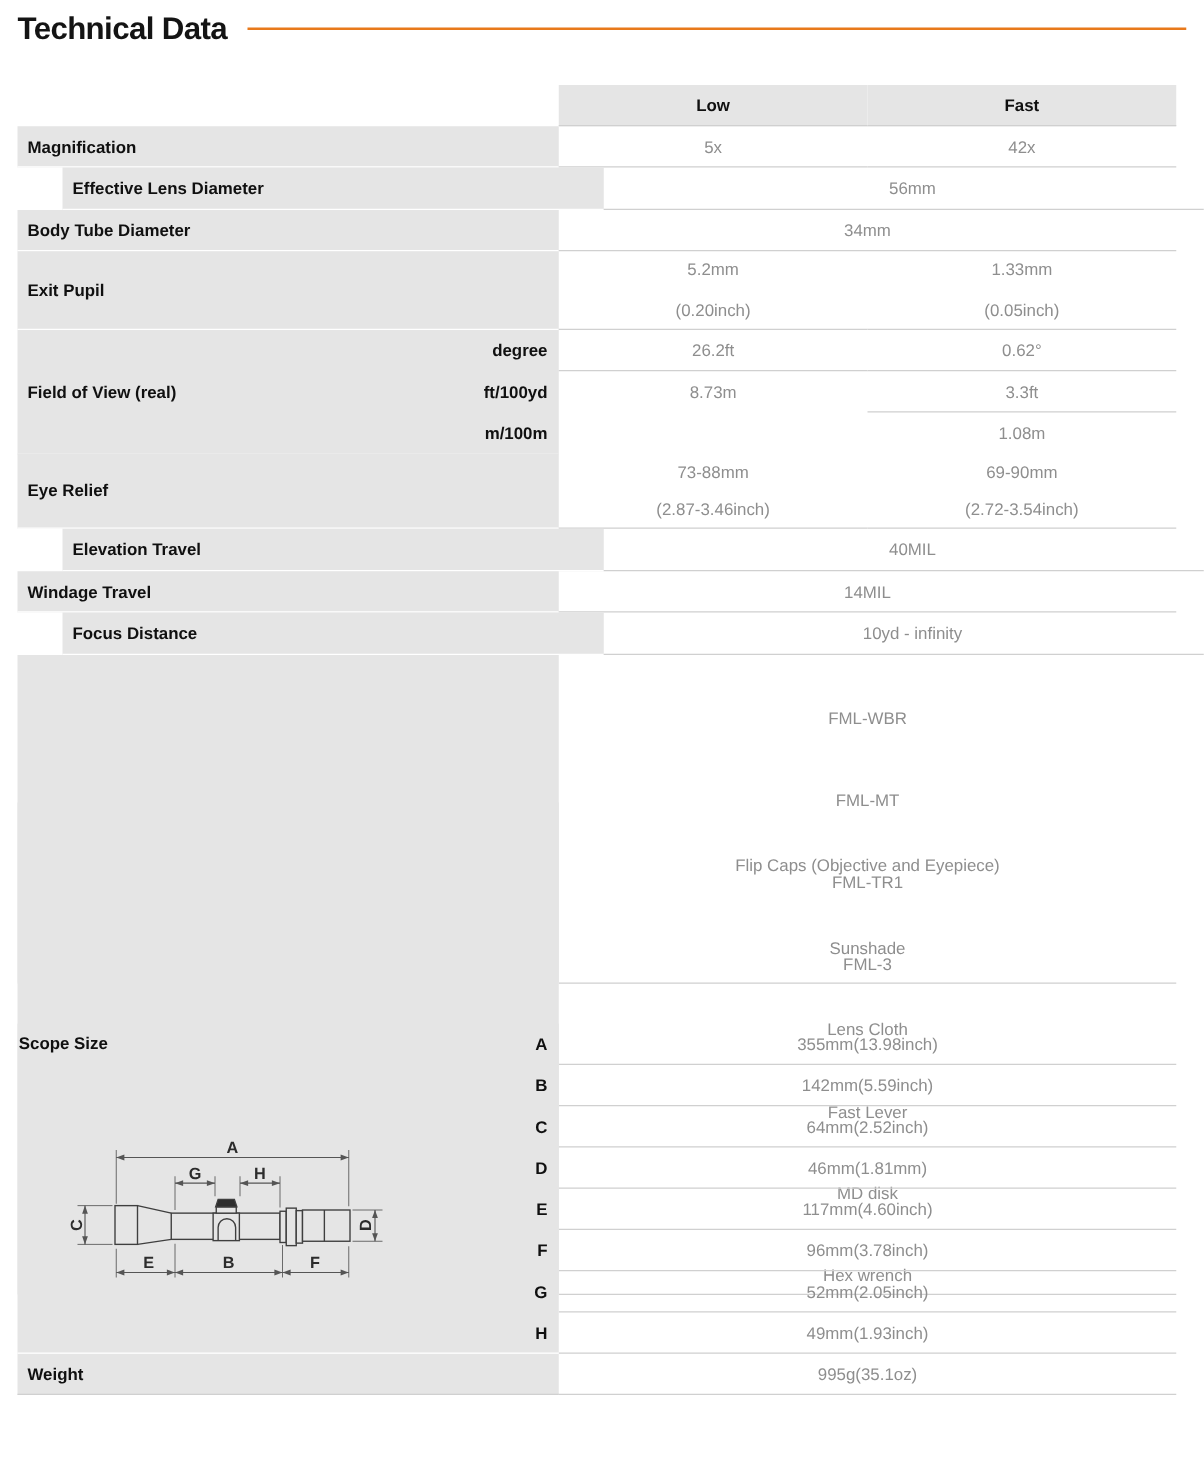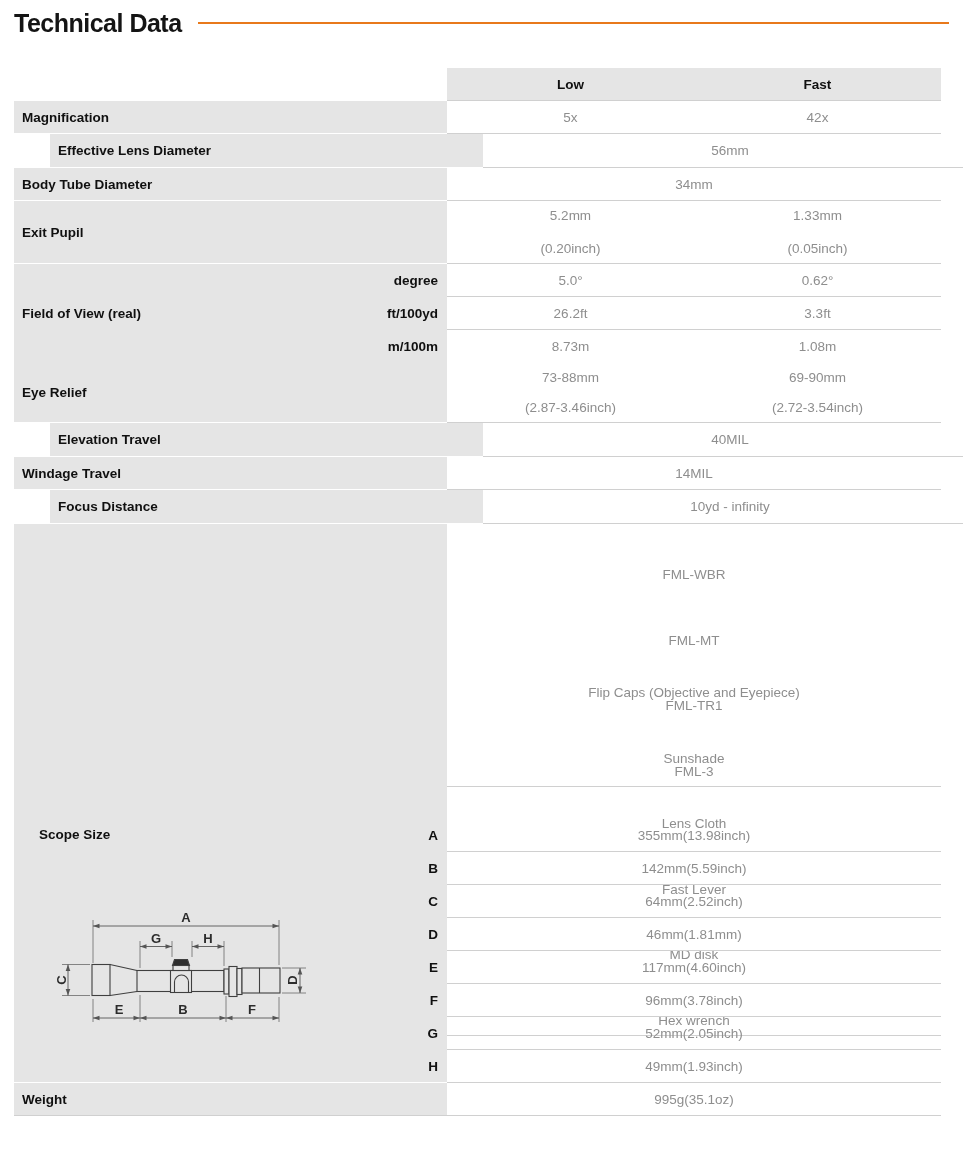--- a/index.html
+++ b/index.html
@@ -59,21 +59,21 @@
     height: 33px; display: flex; align-items: center; justify-content: center;
     border-bottom: 1px solid #d0d0d0;
   }
   .subcol .sub:last-child { border-bottom: none; }
   .subcol.all-borders .sub:last-child { border-bottom: 1px solid #d0d0d0; }
   .subcol { border-bottom: none; }
   .fov-vals.value-cell, .scope-vals.value-cell { border-bottom: none; }
 
   
   .scope-label-cell { position: relative; }
-  .scope-label-cell .main-label { position: absolute; top: 8px; left: 25px; }
+  .scope-label-cell .main-label { position: absolute; top: 8px; left: 1px; }
   .scope-label-cell .units-col { position: absolute; right: 0; top: 0; }
   .scope-diagram { position: absolute; left: 26px; top: 88px; }
 
   
   .weight-row .label-cell { border-bottom: 1px solid #d0d0d0; }
 </style>
 </head>
 <body>
 
 <div class="page">
@@ -122,21 +122,20 @@
     <div class="row h99">
       <div class="label-cell label-split">
         <span class="main-label">Field of View (real)</span>
         <span class="units-col">
           <span class="unit">degree</span>
           <span class="unit">ft/100yd</span>
           <span class="unit">m/100m</span>
         </span>
       </div>
       <div class="value-cell subcol fov-vals">
-        <div class="sub">5.0°</div>
         <div class="sub">26.2ft</div>
         <div class="sub">8.73m</div>
       </div>
       <div class="value-cell subcol fov-vals">
         <div class="sub">0.62°</div>
         <div class="sub">3.3ft</div>
         <div class="sub">1.08m</div>
       </div>
     </div>
 

